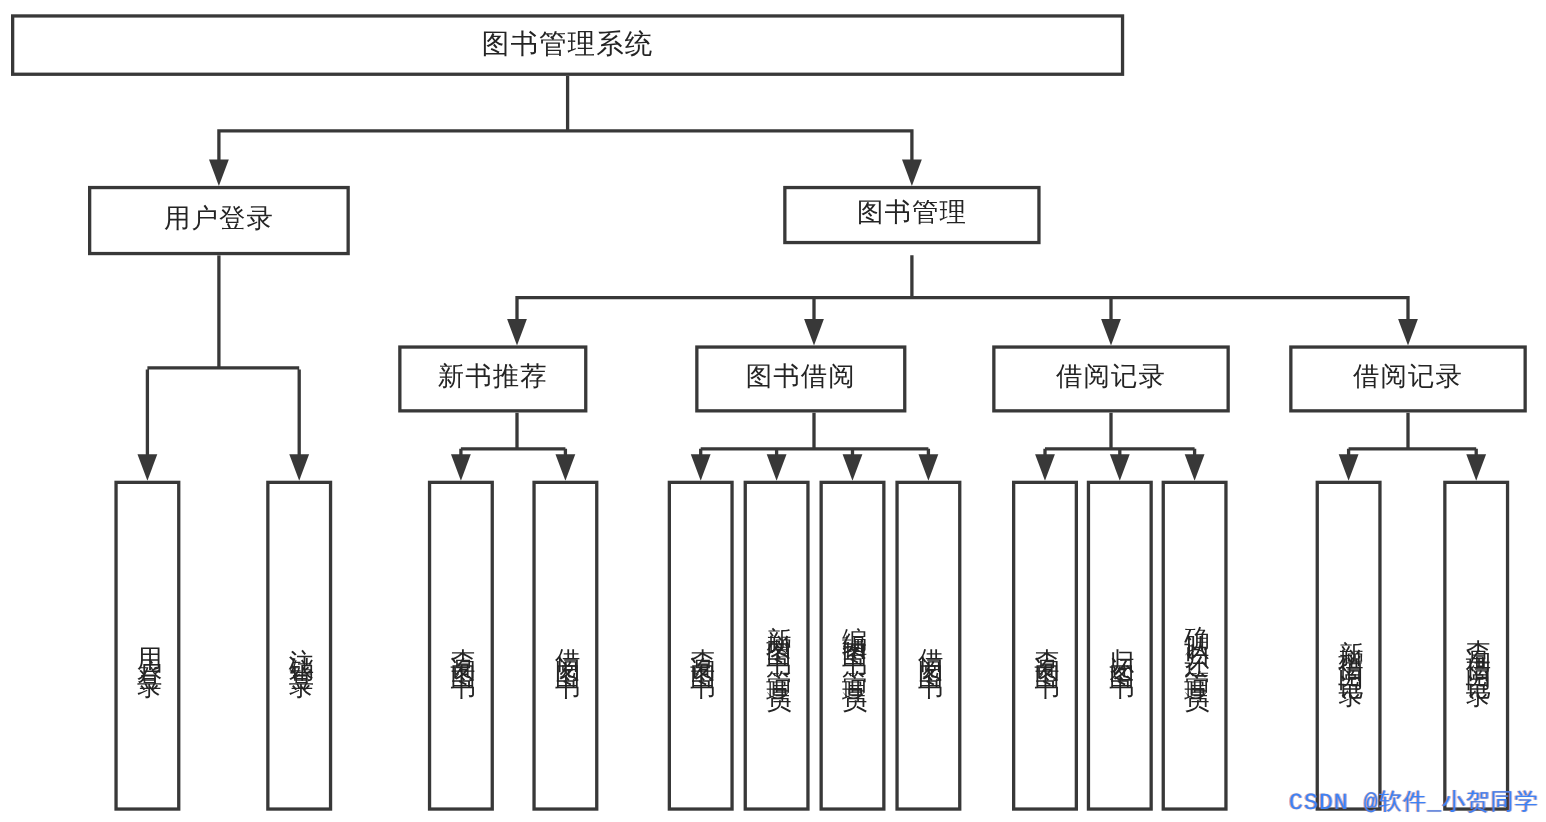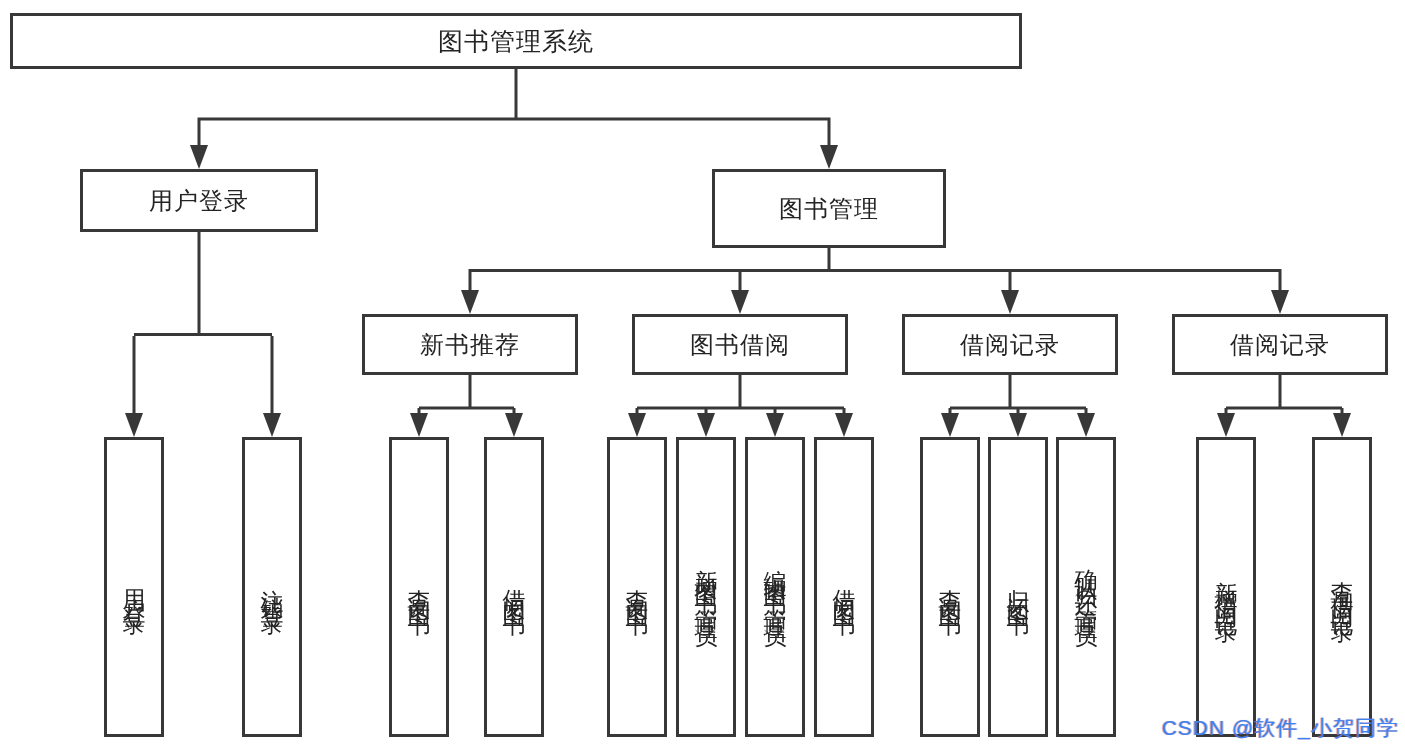--- a/index.html
+++ b/index.html
@@ -1,21 +1,21 @@
 <!DOCTYPE html>
 <html><head>
 <meta charset="utf-8">
 <style>
   html,body{margin:0;padding:0;background:#ffffff;}
   .canvas{
     position:relative;
     width:1405px;height:747px;
     background:#ffffff;
     overflow:hidden;
-    font-family:Liberation Sans, sans-serif;
+    font-family:Liberation Mono, monospace;
   }
   .connectors{
     position:absolute;left:0;top:0;z-index:0;
   }
   .node{
     position:absolute;
     box-sizing:border-box;
     background:#ffffff;
     border:3px solid #383838;
     color:#242424;
@@ -30,23 +30,23 @@
   .vert{
     top:437px;width:60px;height:300px;
     writing-mode:vertical-rl;
     text-orientation:mixed;
     font-size:23px;
     letter-spacing:8px;
   }
   
   #nd-root{left:10px;top:13px;width:1012px;height:56px;font-size:25px;}
   #nd-user-login{left:80px;top:169px;width:238px;height:63px;}
-  #nd-book-mgmt{left:712px;top:169px;width:234px;height:79px;}
-  #nd-new-rec{left:362px;top:314px;width:216px;height:61px;}
-  #nd-borrow{left:632px;top:314px;width:216px;height:61px;}
+  #nd-book-mgmt{left:712px;top:169px;width:234px;height:53px;}
+  #nd-new-rec{left:362px;top:314px;width:172px;height:61px;}
+  #nd-borrow{left:632px;top:314px;width:192px;height:61px;}
   #nd-current{left:902px;top:314px;width:216px;height:61px;}
   #nd-records{left:1172px;top:314px;width:216px;height:61px;}
   #lf-user-login{left:104px;}
   #lf-logout{left:242px;}
   #lf-rec-query{left:389px;}
   #lf-rec-borrow{left:484px;}
   #lf-bb-query{left:607px;}
   #lf-bb-add{left:676px;}
   #lf-bb-edit{left:745px;}
   #lf-bb-borrow{left:814px;}

